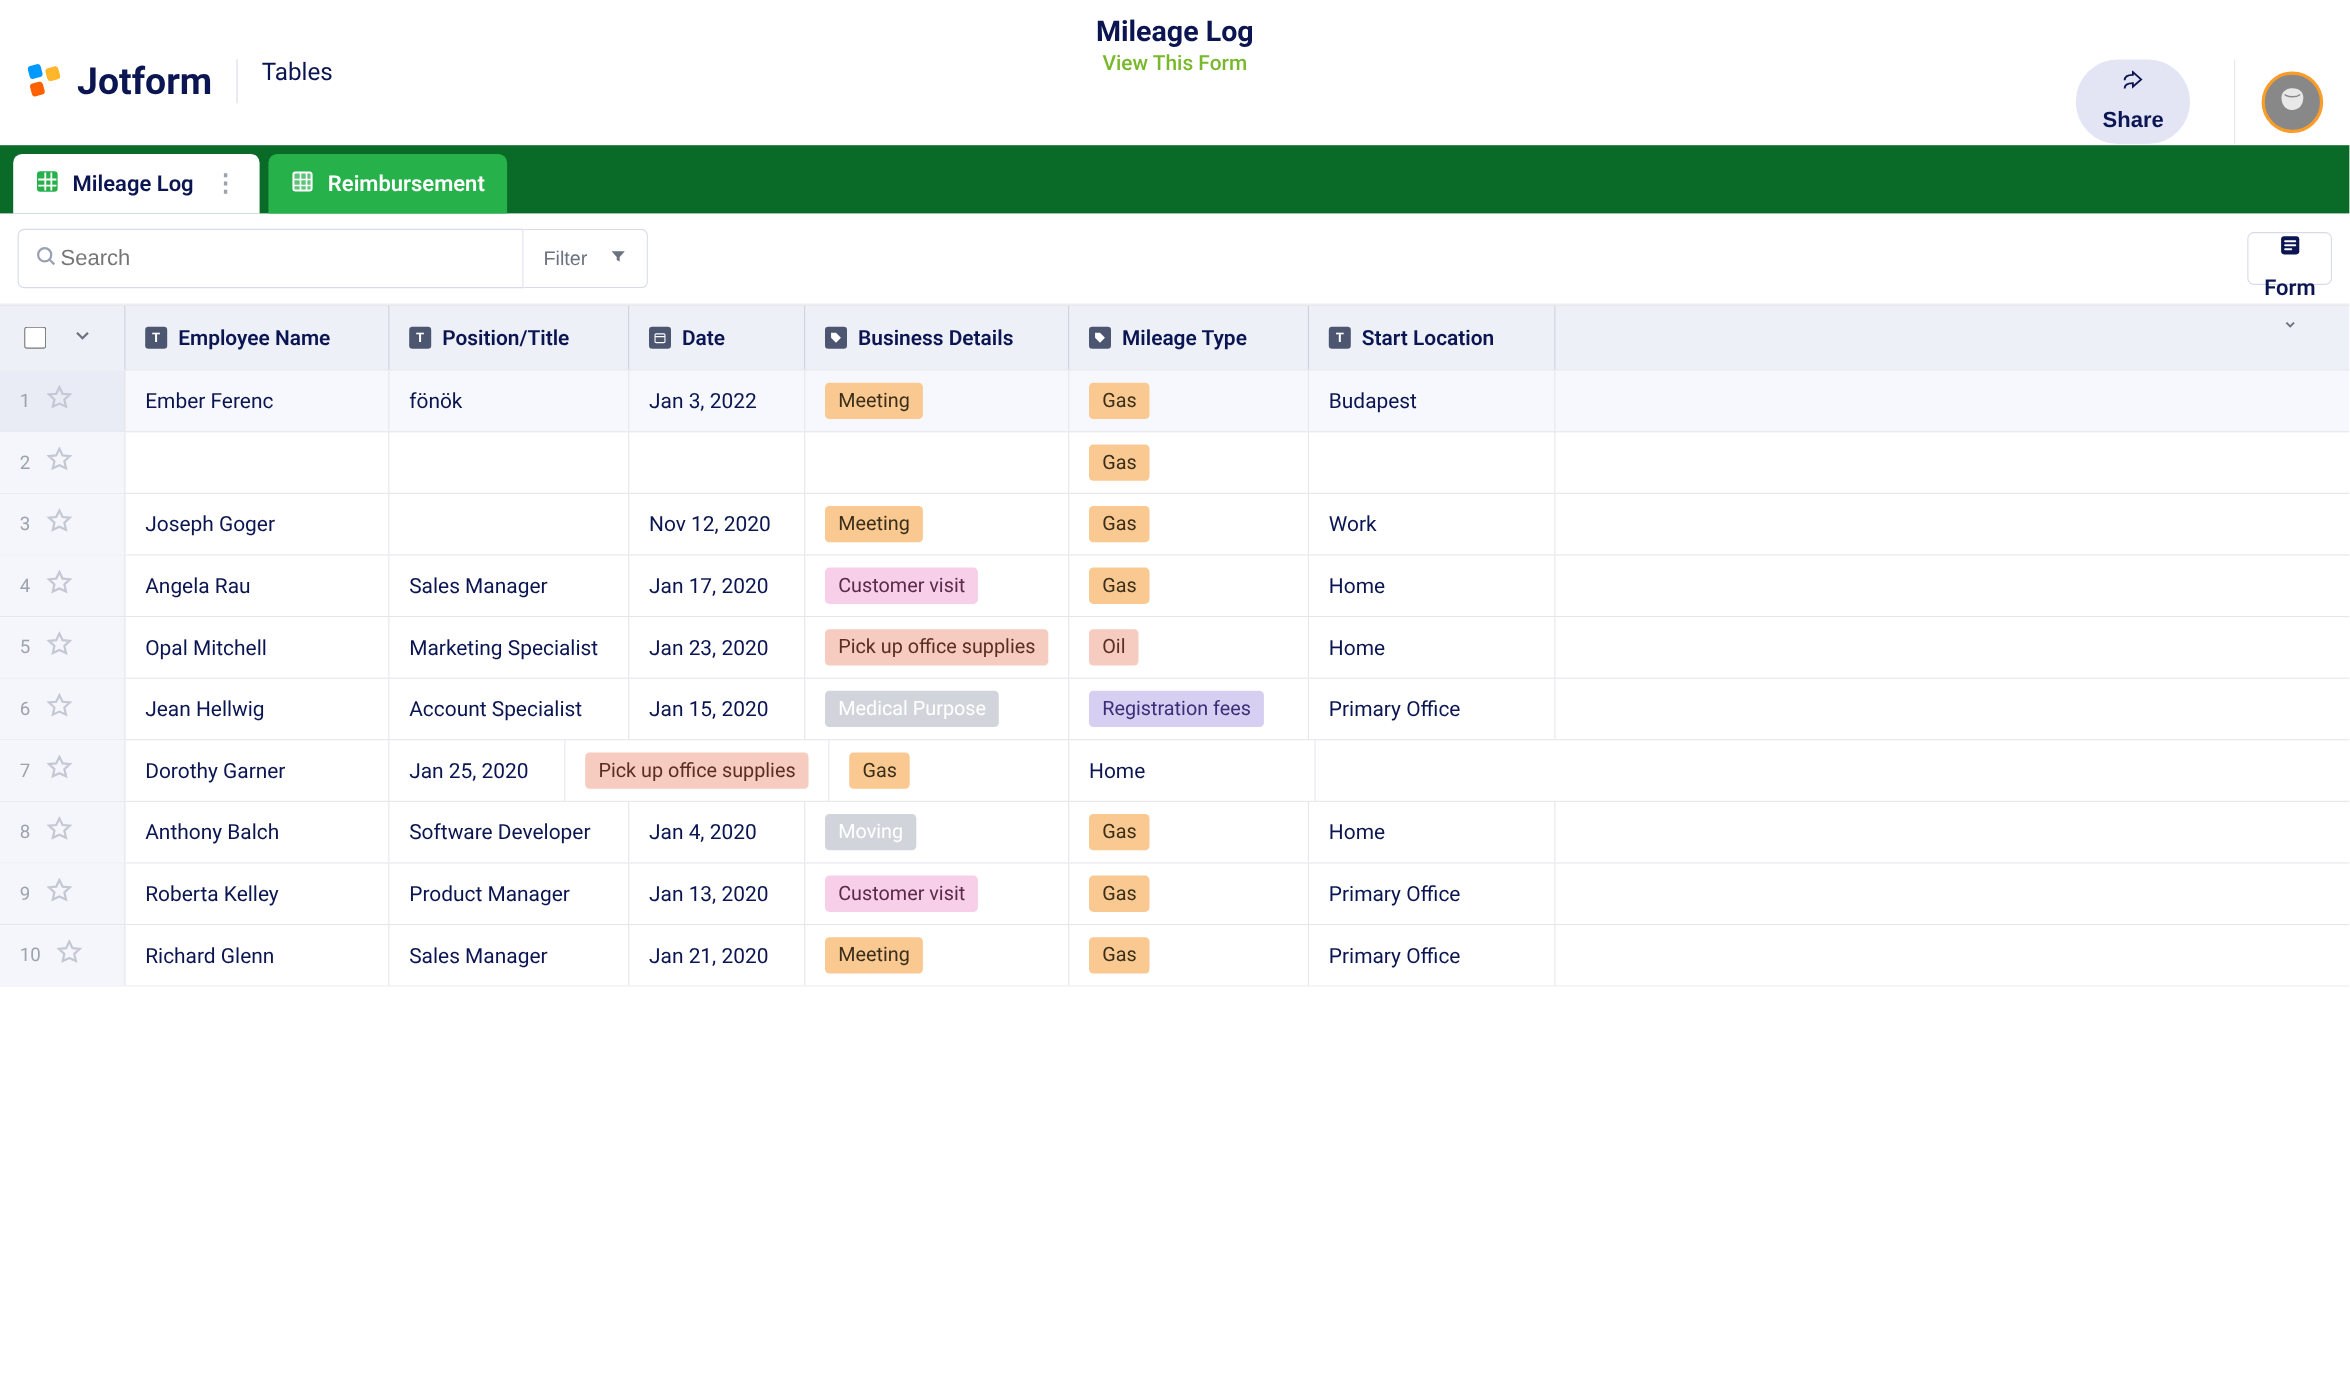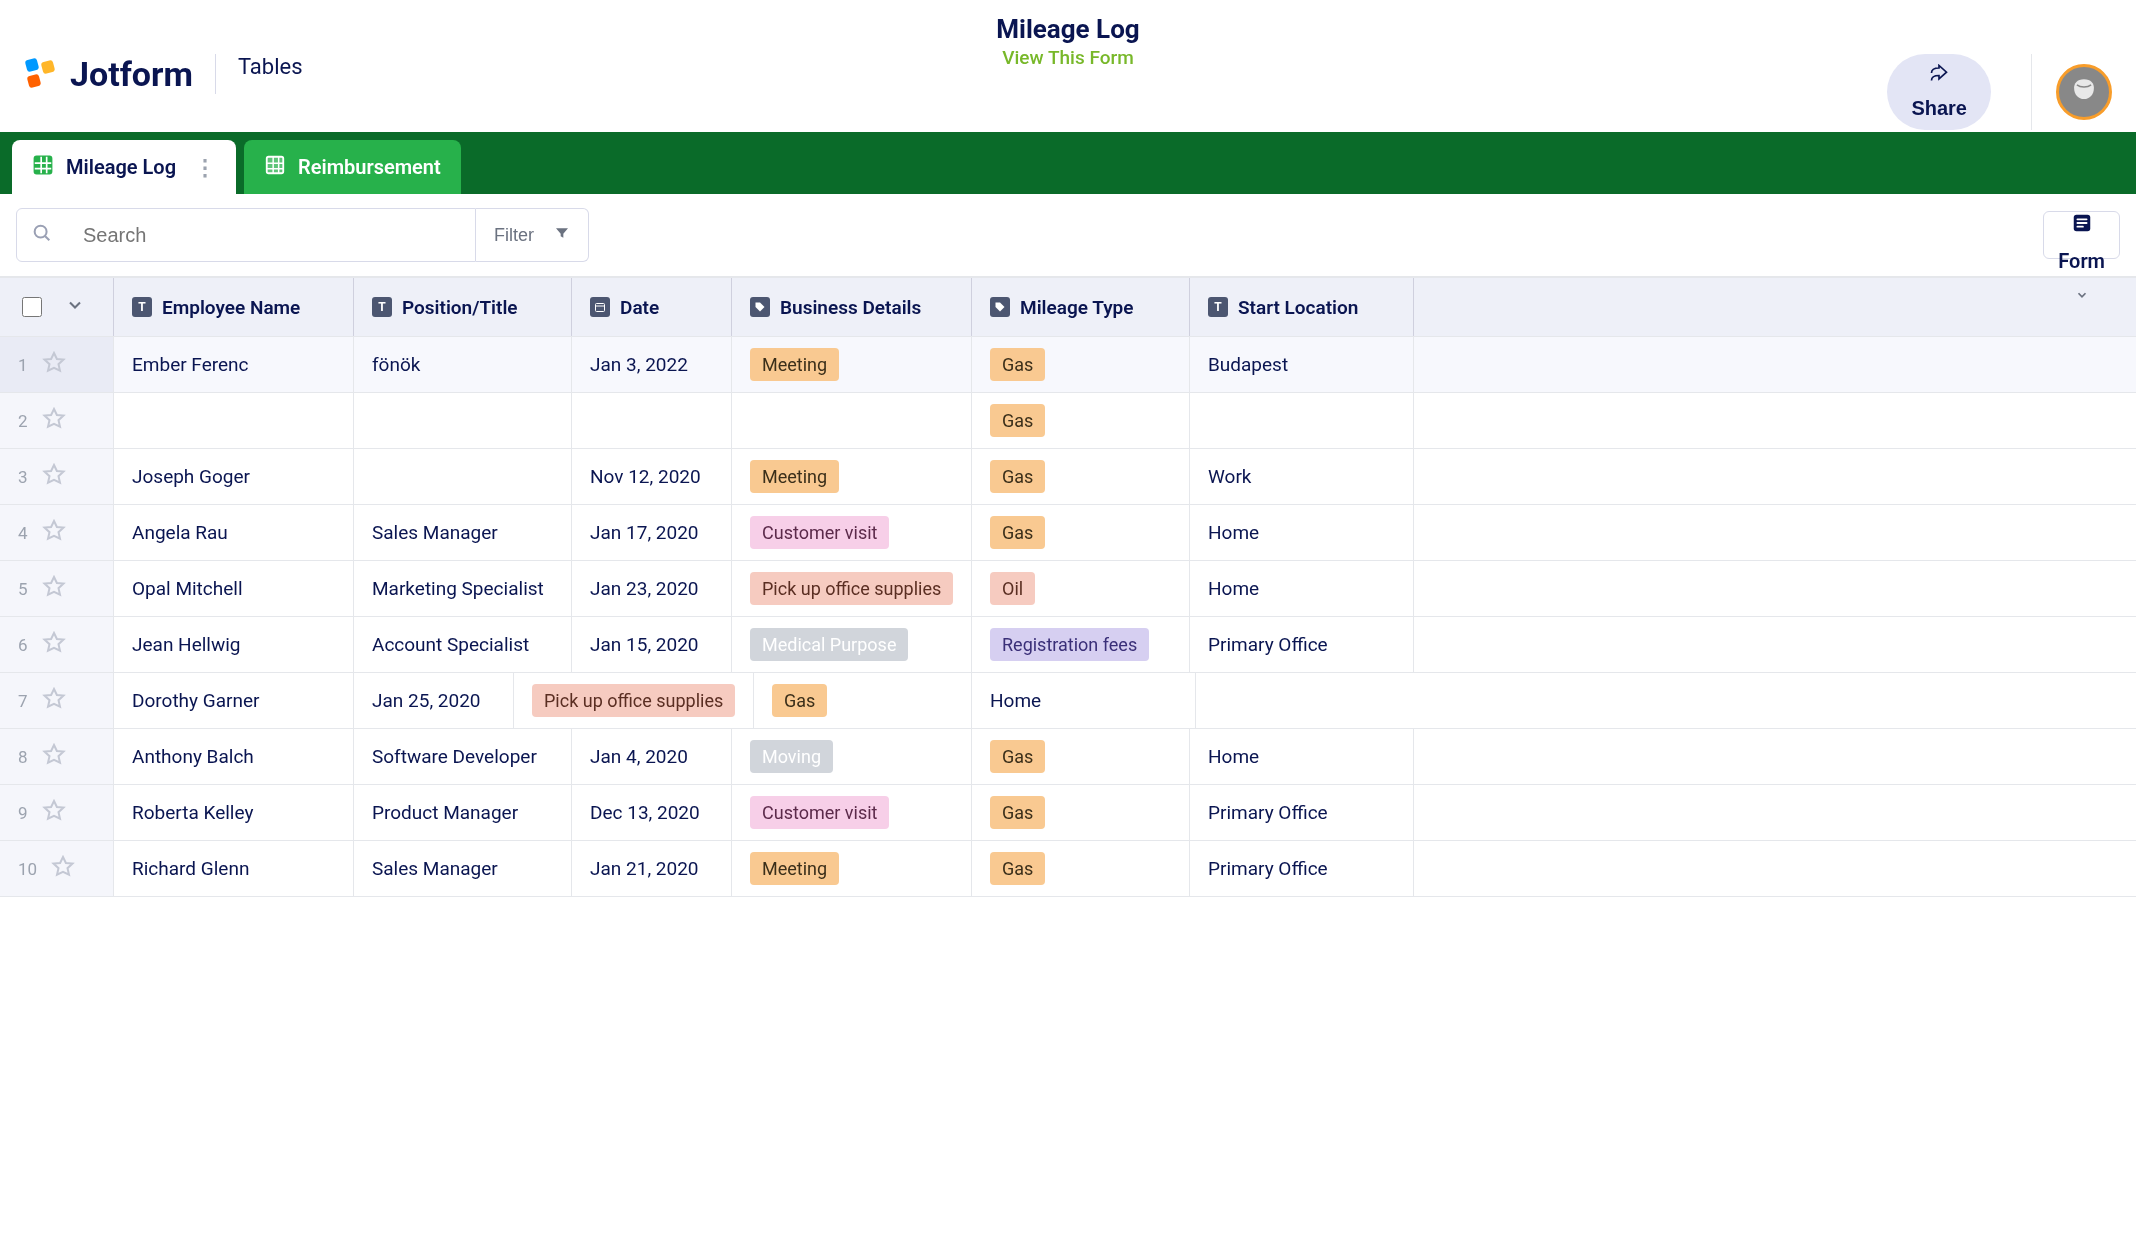--- a/index.html
+++ b/index.html
@@ -73,21 +73,21 @@
   .tab.active{background:#fff;color:var(--navy);}
   .tab .grid-ico{width:22px;height:22px;}
   .tab .dots{margin-left:6px;color:#9ca3af;font-size:22px;}
   
   .toolbar{
     display:flex;align-items:center;gap:0;padding:14px 16px;
   }
   .search-wrap{
     display:flex;align-items:center;
     border:1px solid var(--border);border-radius:6px 0 0 6px;
-    height:54px;width:460px;padding:0 14px;gap:28px;
+    height:54px;width:460px;padding:0 14px;gap:0;
   }
   .search-wrap input{
     border:none;outline:none;font-size:20px;width:100%;color:var(--navy);background:transparent;
   }
   .filter-btn{
     height:54px;border:1px solid var(--border);border-left:none;border-radius:0 6px 6px 0;
     background:#fff;padding:0 18px;display:flex;align-items:center;gap:20px;
     font-size:18px;color:#6b7280;cursor:pointer;
   }
   .form-dd{
@@ -426,21 +426,21 @@
       </div>
       <div class="grid-row">
         <div class="cell col-idx">
           <span>9</span>
           <span><svg class="star" viewBox="0 0 24 24" fill="none" stroke="#c4c8d4" stroke-width="2">
               <path d="M12 2l2.9 6 6.6.6-5 4.6 1.5 6.5L12 16.9 6 19.7l1.5-6.5-5-4.6 6.6-.6z"></path>
             </svg></span>
         </div>
         <div class="cell col-name">Roberta Kelley</div>
         <div class="cell col-pos">Product Manager</div>
-        <div class="cell col-date">Dec 13, 2020</div>
+        <div class="cell col-date">Jan 13, 2020</div>
         <div class="cell col-biz">
           <span class="tag pink">Customer visit</span>
         </div>
         <div class="cell col-mile">
           <span class="tag orange">Gas</span>
         </div>
         <div class="cell col-start">Primary Office</div>
       </div>
       <div class="grid-row">
         <div class="cell col-idx">

